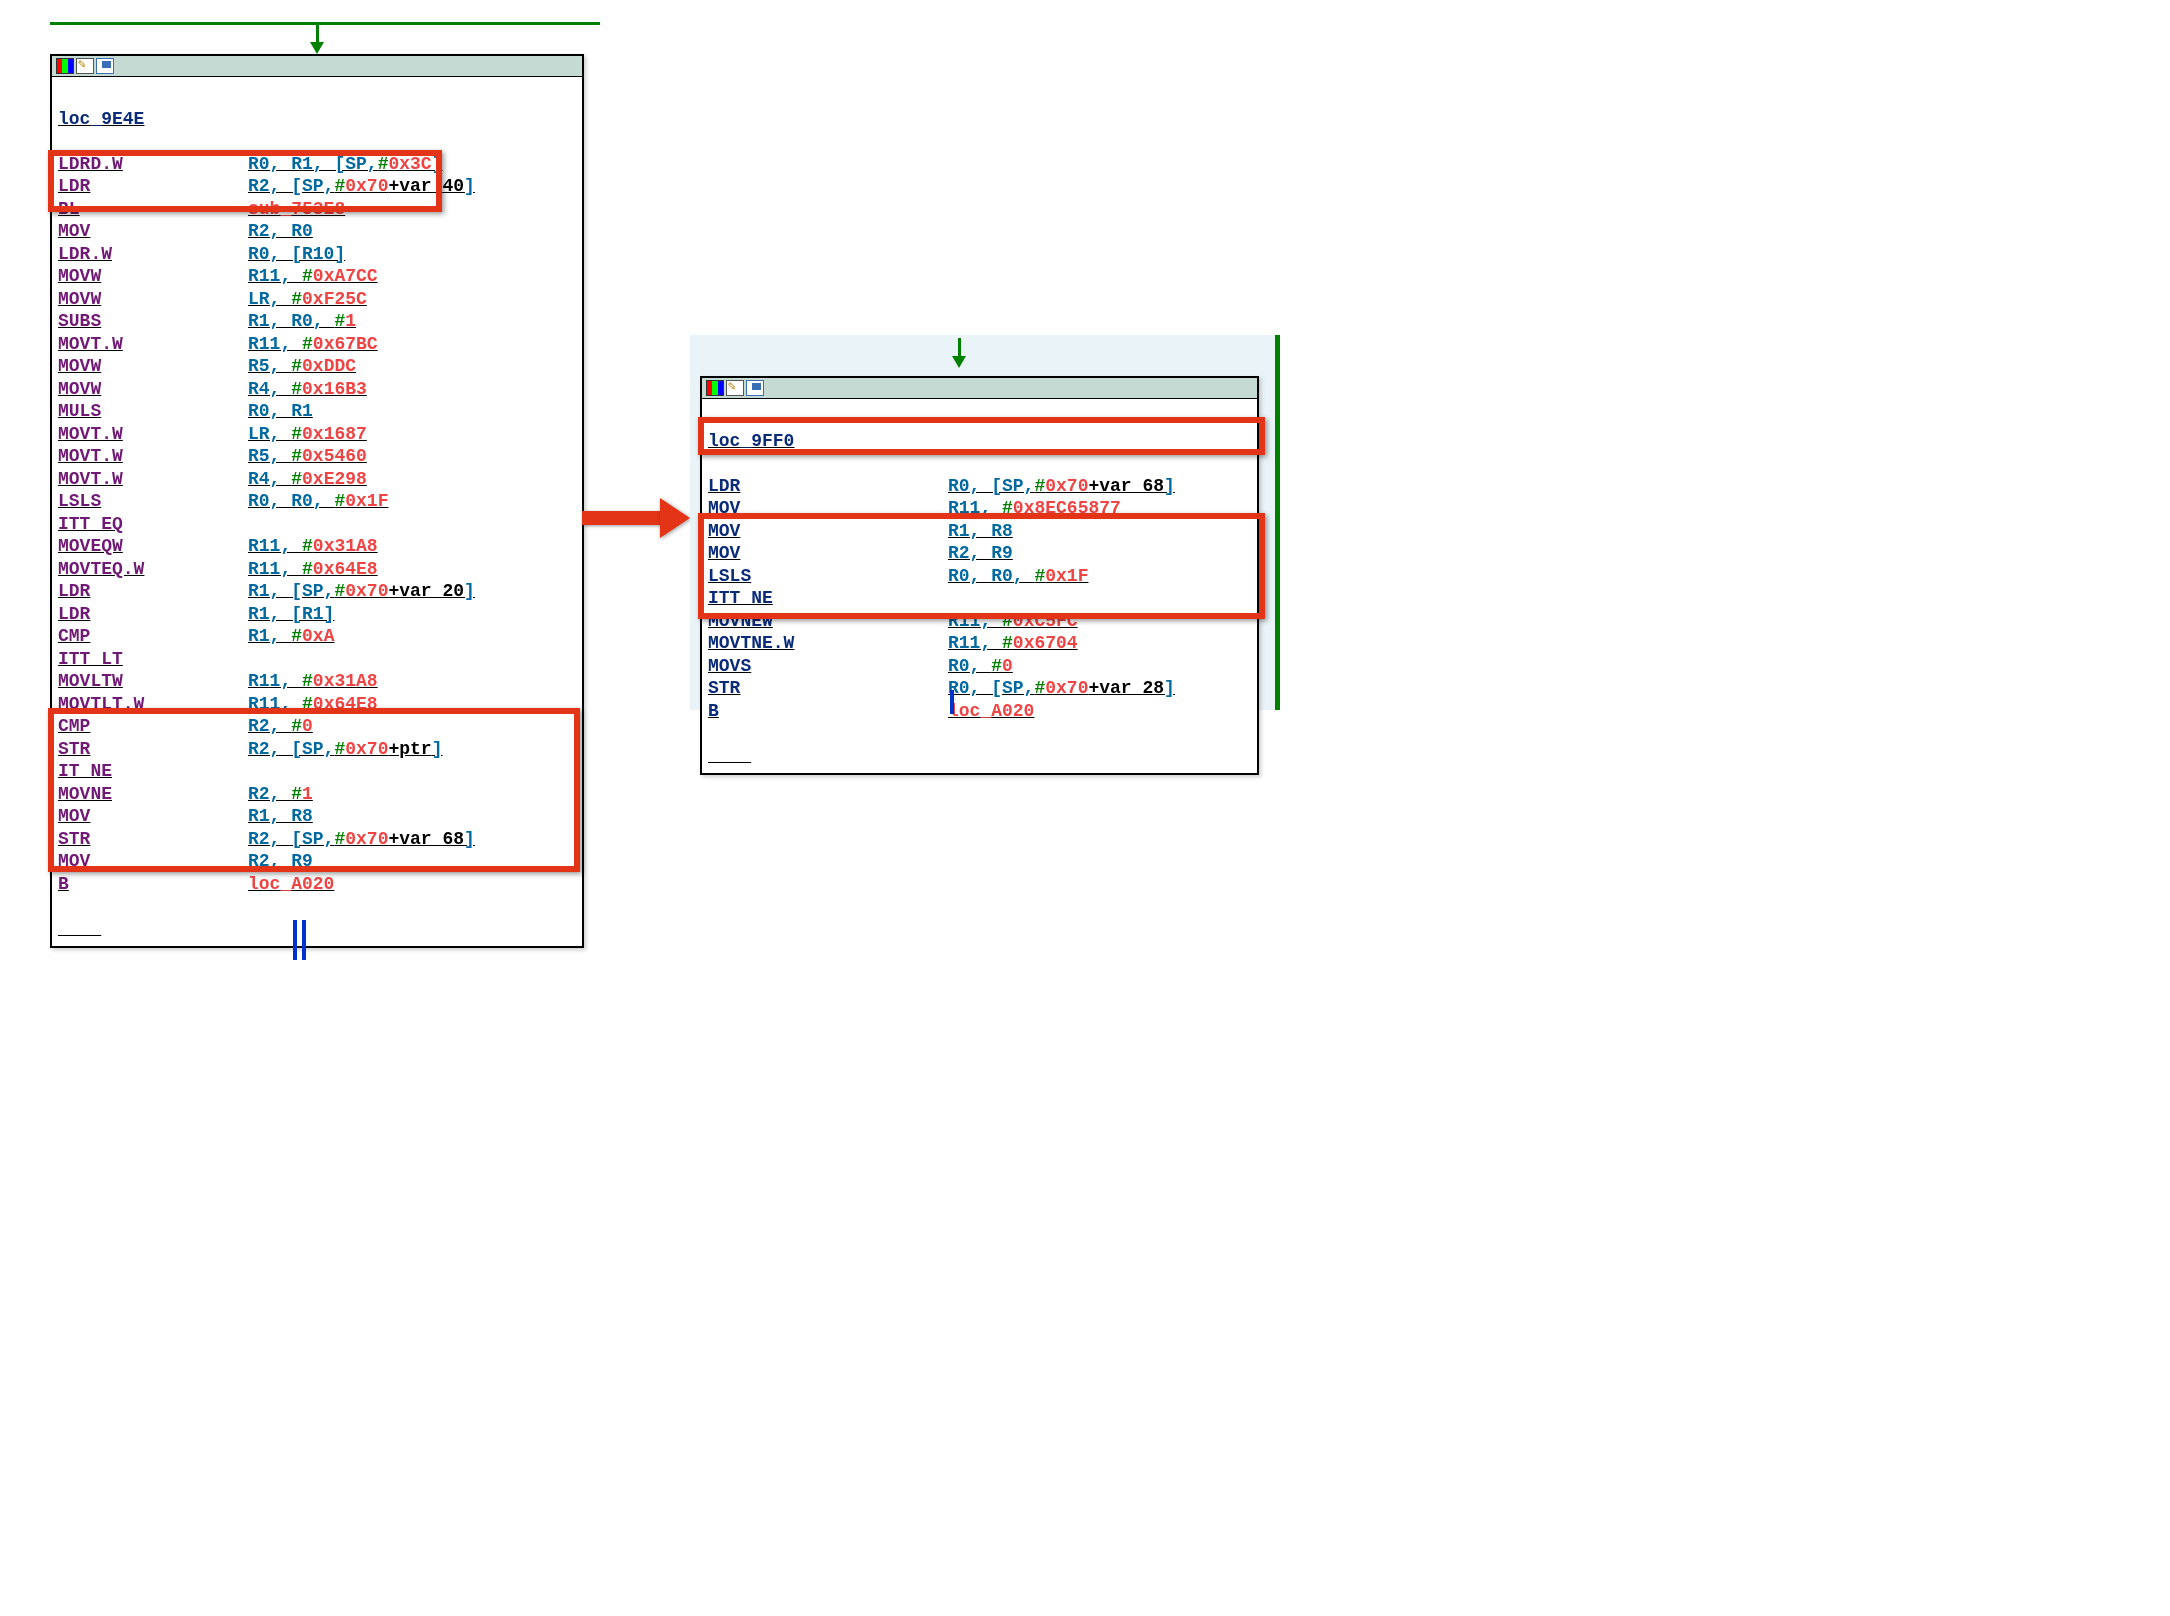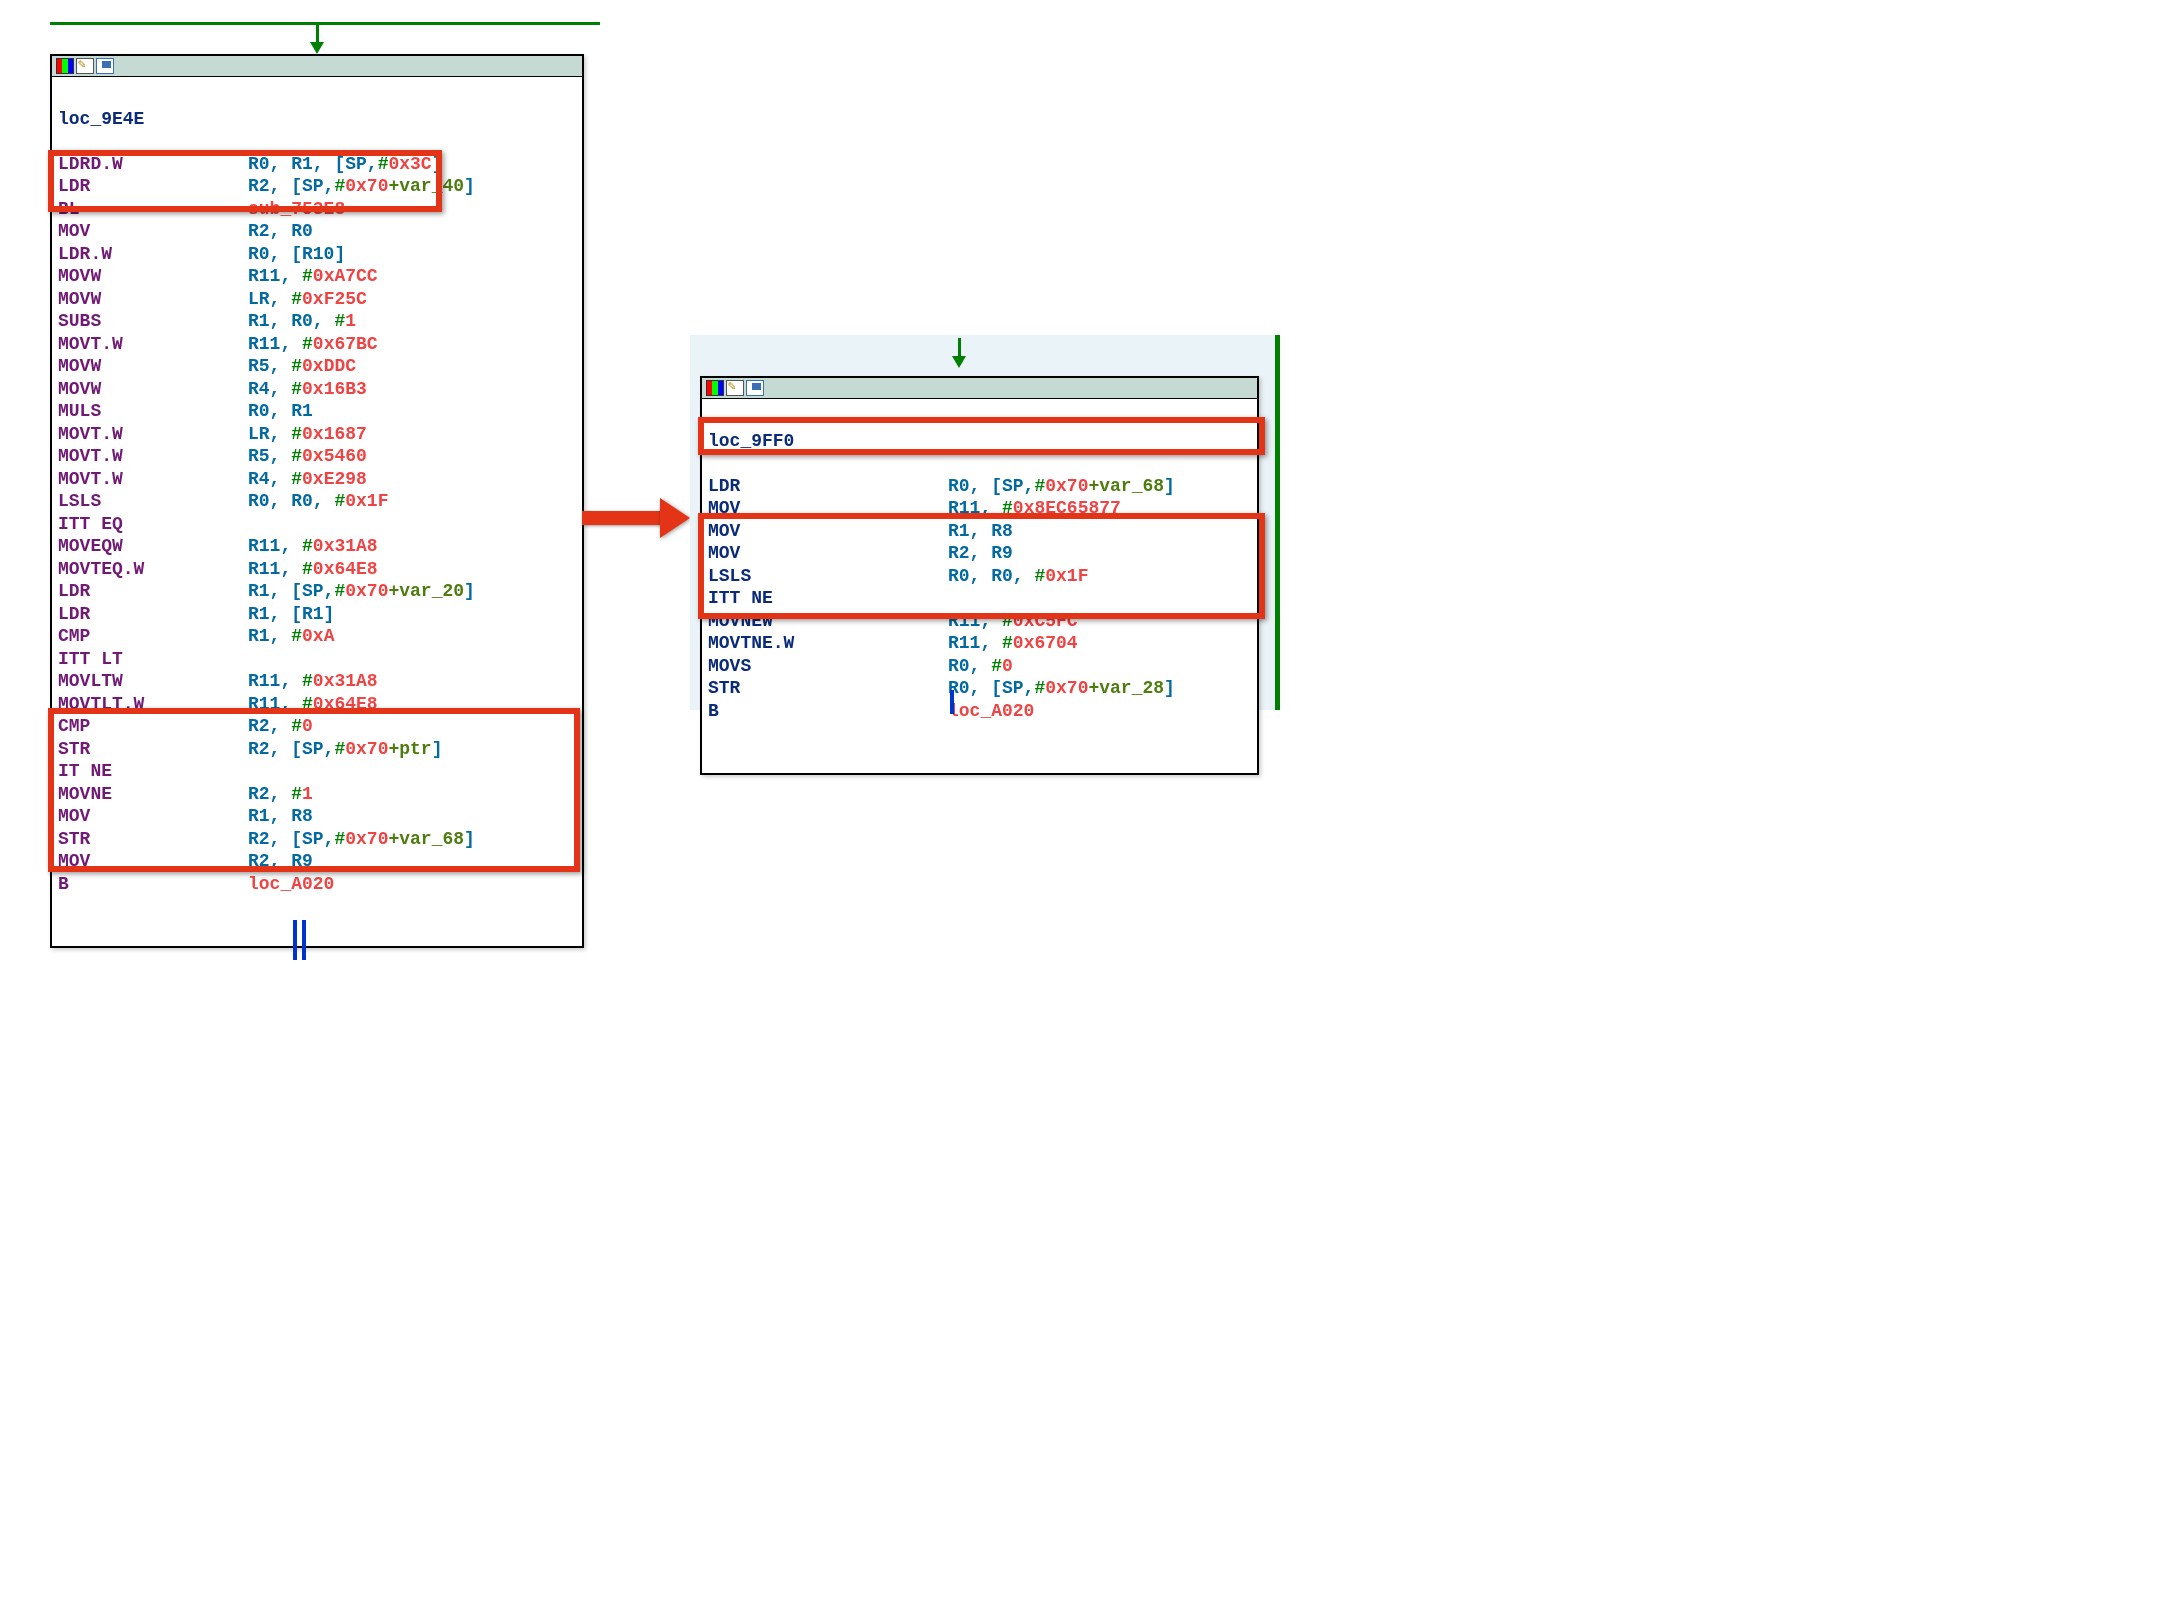--- a/index.html
+++ b/index.html
@@ -14,20 +14,21 @@
   .canvas {
     position: relative;
     width: 1300px;
     height: 1050px;
   }
   .block {
     position: absolute;
     background: #fff;
     border: 2px solid #000;
     box-shadow: 2px 2px 4px rgba(0,0,0,0.2);
+    text-decoration: underline;
   }
   .block-header {
     background: #c5dad2;
     border-bottom: 1px solid #000;
     padding: 2px 4px;
     display: flex;
     gap: 2px;
     align-items: center;
   }
   .hicon {
@@ -44,21 +45,21 @@
     padding: 8px 6px 6px 6px;
     line-height: 1.25;
     white-space: pre;
     color: #0a2b7a;
   }
   .row { display:flex; }
   .mn { width: 190px; color:#701a75; }
   .mn-r { width: 240px; color:#0a2b7a; }
   .ops span.hash { color:#008000; }
   .ops span.hex { color:#ef4444; }
-  .ops span.var { color:#4d7c0f;margin-top:12px; }
+  .ops span.var { color:#000000;margin-top:12px; }
   .ops span.reg { color:#0369a1; }
   .ops span.sym { color:#ef4444; }
   .hl-red {
     position: absolute;
     border: 6px solid #e33418;
     box-shadow: 2px 2px 5px rgba(0,0,0,0.4);
     pointer-events: none;
   }
   .arrow-line {
     position:absolute;

